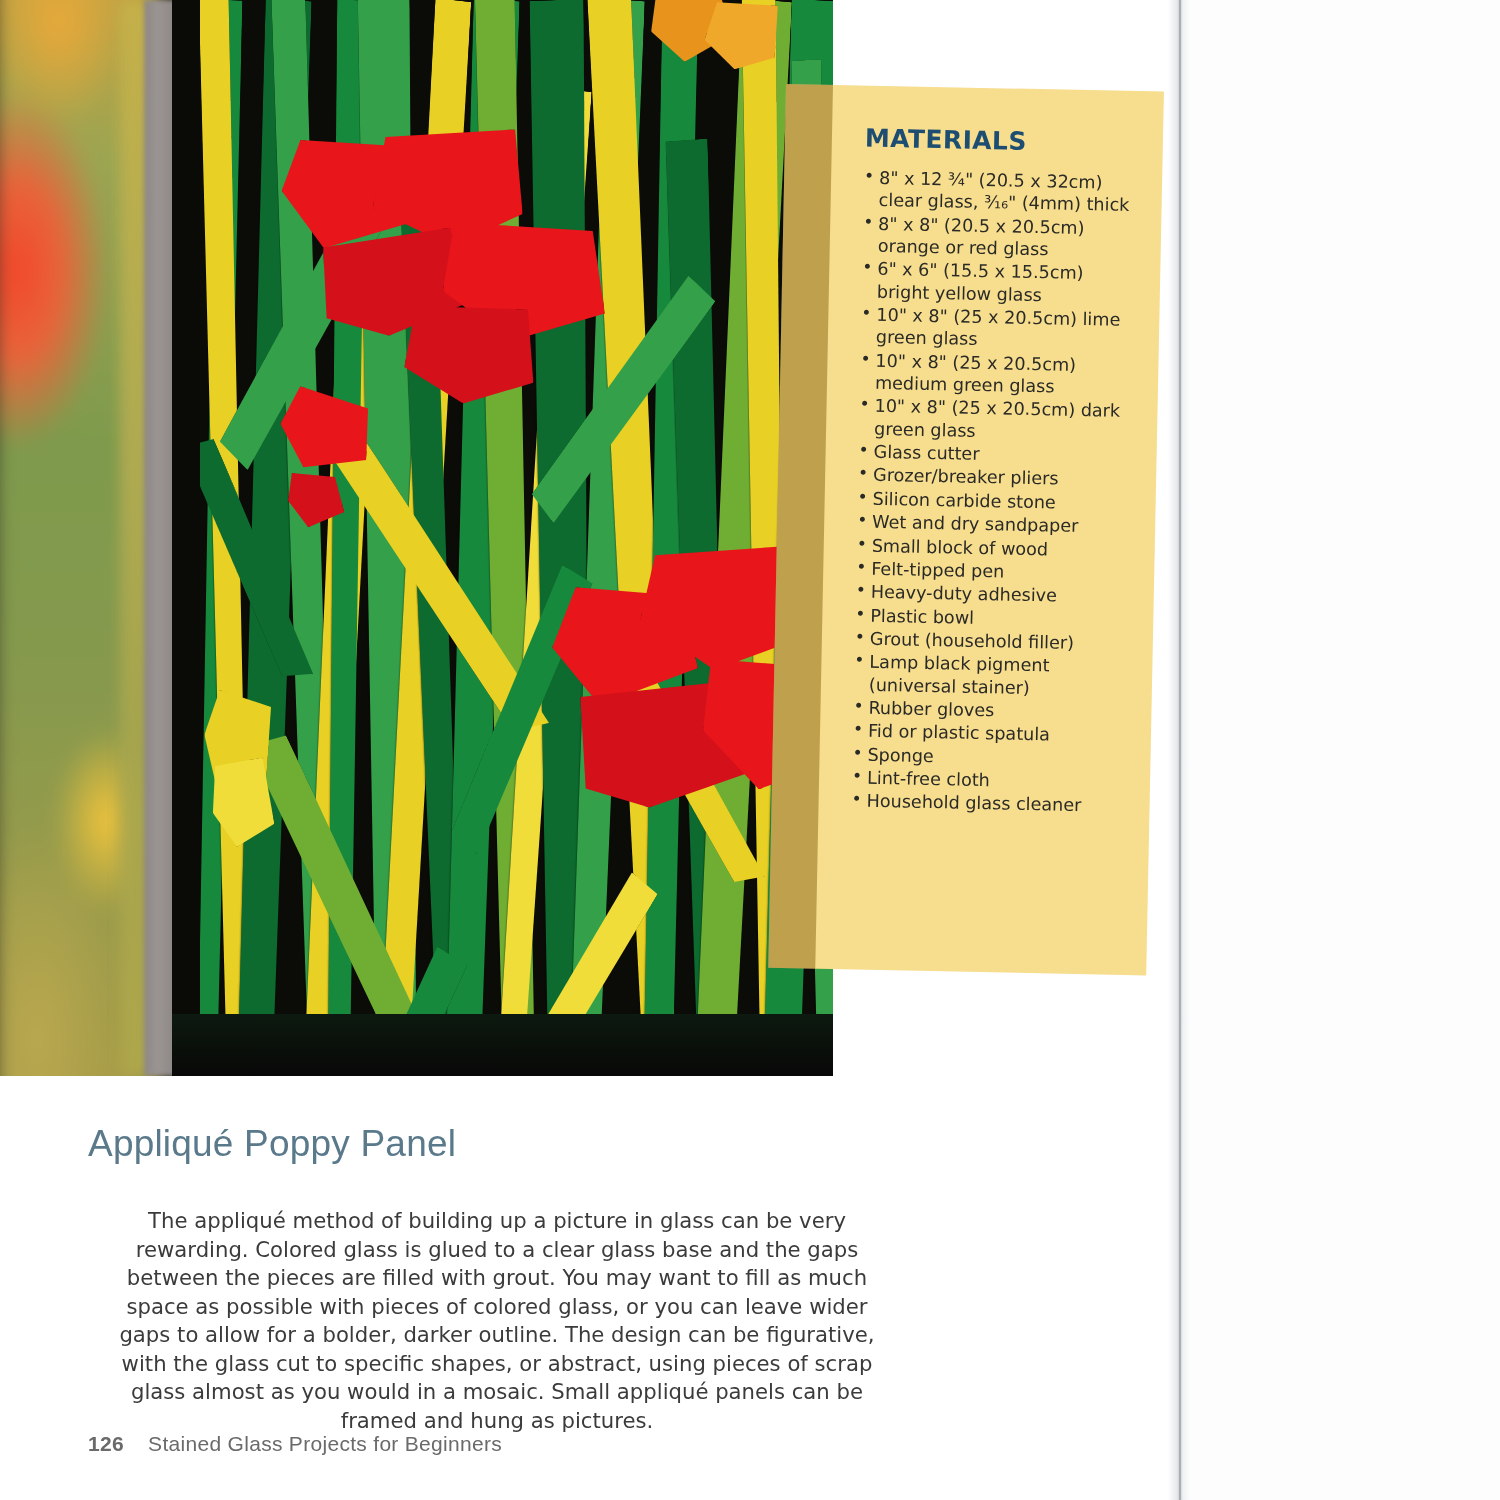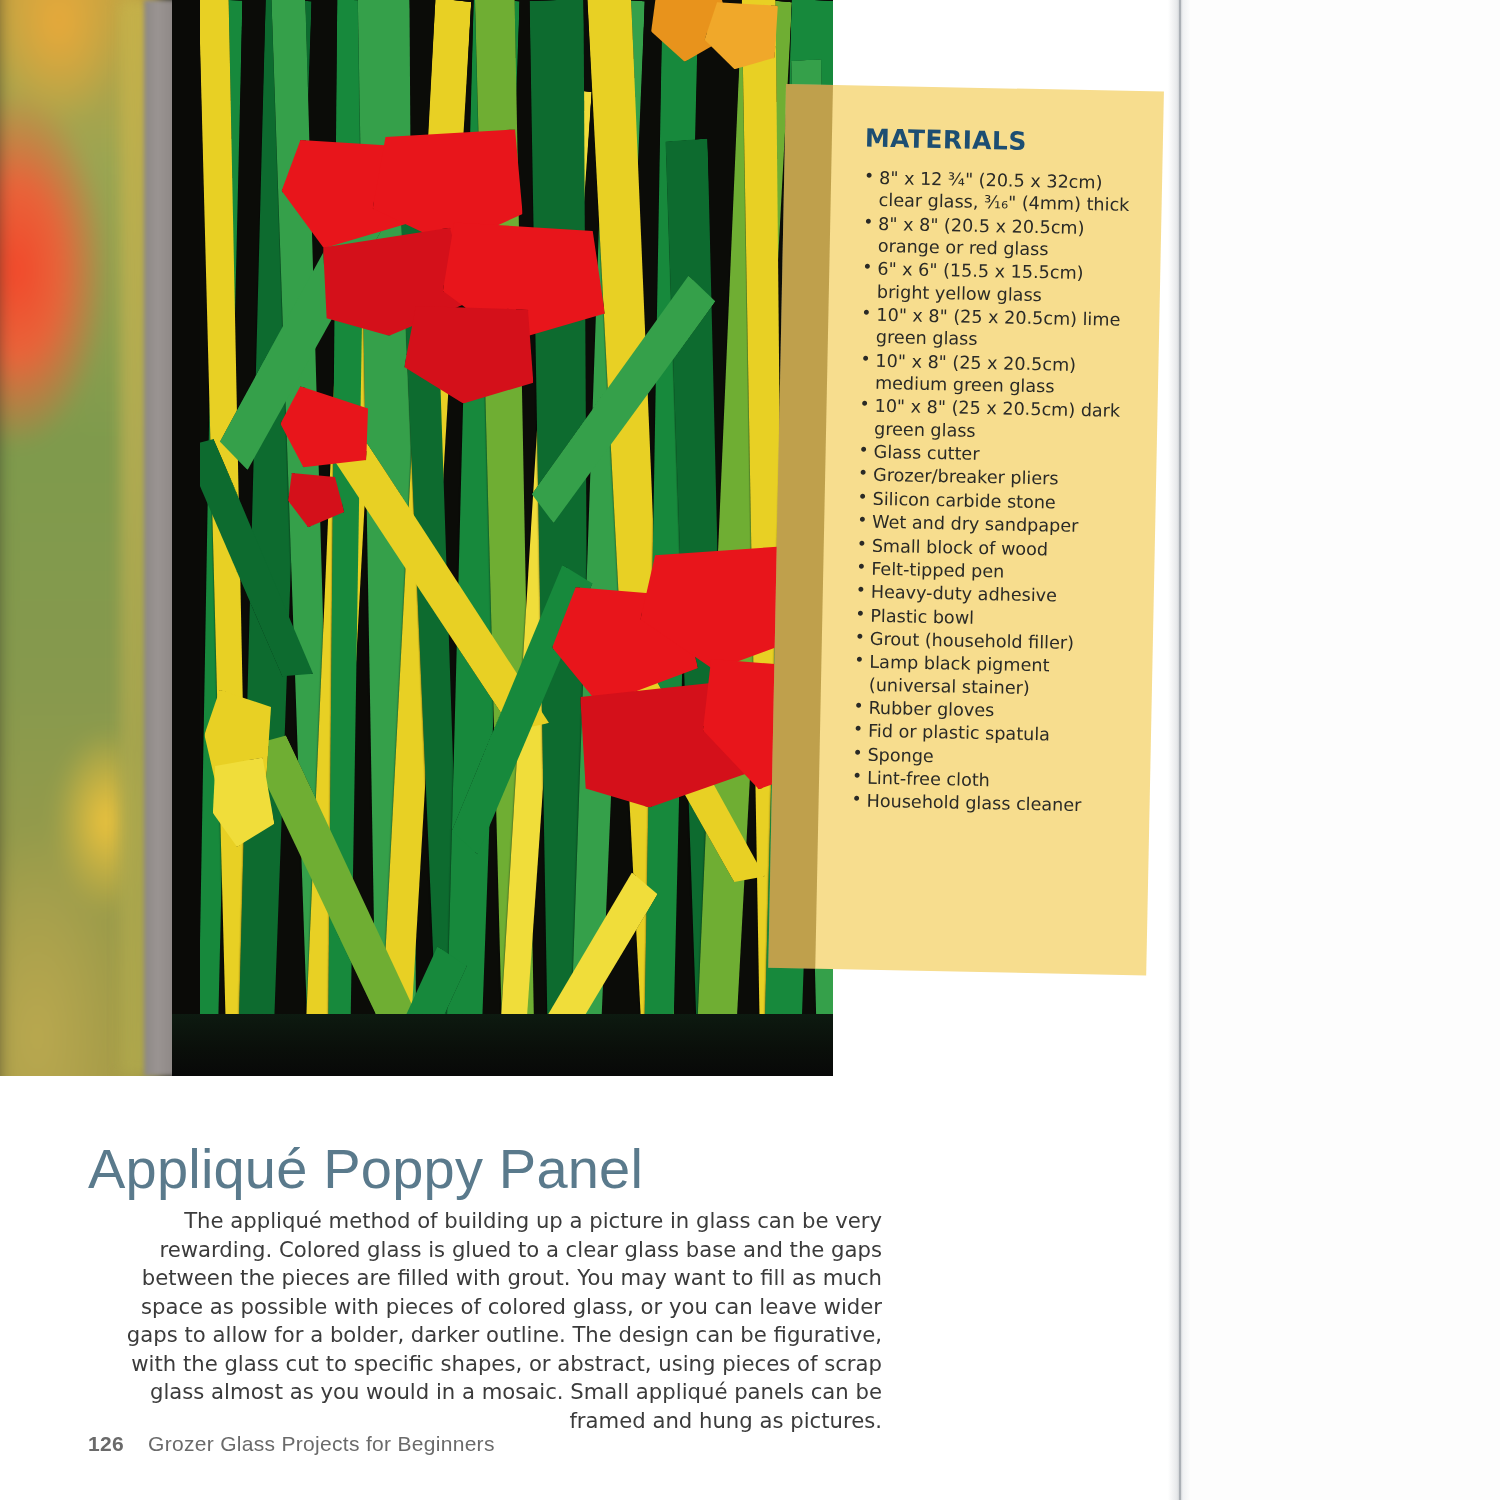--- a/index.html
+++ b/index.html
@@ -170,34 +170,34 @@
     font-size: 17px;
     color: #2a2a26;
   }
 
   
   .article-title {
     position: absolute;
     left: 88px; top: 1098px;
     font-family: "Liberation Sans", sans-serif;
     font-weight: 400;
-    font-size: 56px;
+    font-size: 37px;
     letter-spacing: 0.2px;
     color: #5a7a8c;
     white-space: nowrap;
   }
   .article-body {
     position: absolute;
     left: 112px; top: 1186px;
     width: 770px;
     font-family: "DejaVu Sans", sans-serif;
     font-size: 21.2px;
     line-height: 1.345;
     color: #3b3b3b;
-    text-align: right;
+    text-align: center;
   }
   .footer {
     position: absolute;
     left: 88px; top: 1432px;
     font-family: "Liberation Sans", sans-serif;
     font-size: 21px;
     color: #6a6a6a;
     letter-spacing: 0.3px;
   }
   .footer .pg { margin-right: 18px; font-weight: bold; }
@@ -297,21 +297,21 @@
       </div>
     </div>
     <div class="note-overlap"></div>
 
     <h1 class="article-title">Appliqué Poppy Panel</h1>
 
     <p class="article-body">The appliqué method of building up a picture in glass can be very rewarding. Colored glass is glued to a clear glass base and the gaps between the pieces are filled with grout. You may want to fill as much space as possible with pieces of colored glass, or you can leave wider gaps to allow for a bolder, darker outline. The design can be figurative, with the glass cut to specific shapes, or abstract, using pieces of scrap glass almost as you would in a mosaic. Small appliqué panels can be framed and hung as pictures.</p>
 
     <div class="footer">
       <span class="pg">126</span>
-      <span>Grozer Glass Projects for Beginners</span>
+      <span>Stained Glass Projects for Beginners</span>
     </div>
   </div>
 
   <div class="gutter"></div>
   <div class="gutter-line"></div>
 
   <div class="page-right">
 
     
 

